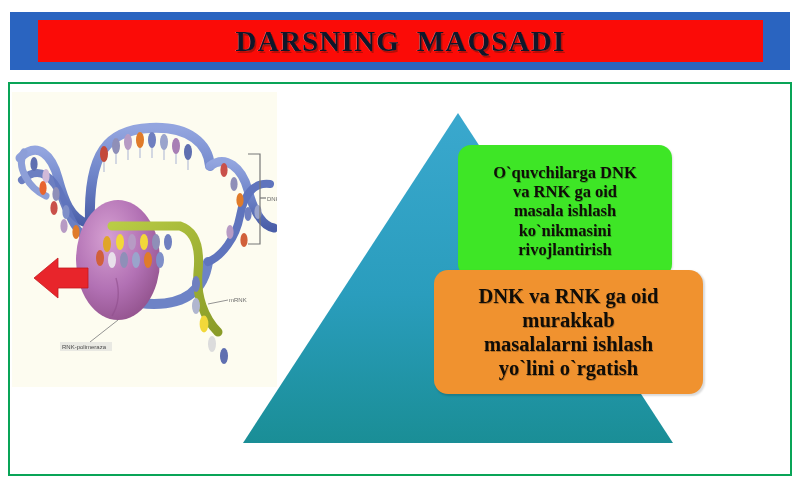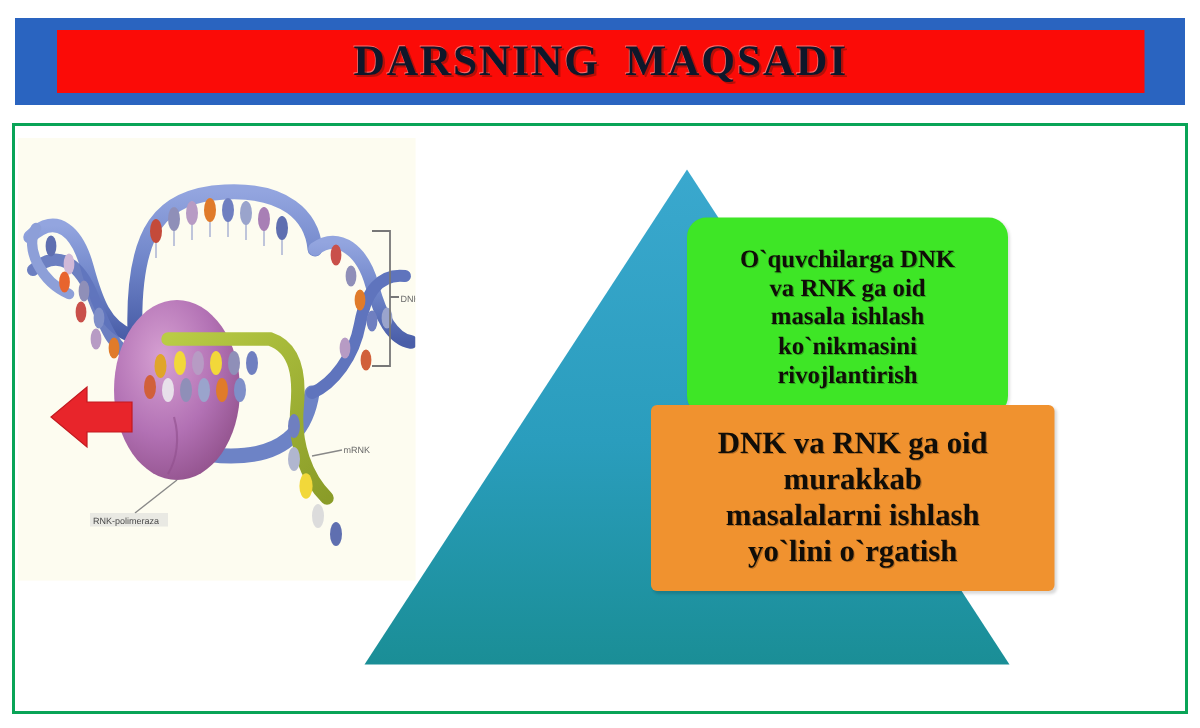--- a/index.html
+++ b/index.html
@@ -121,21 +121,21 @@
     line-height: 1.17;
     padding: 2px 6px;
     box-shadow: 1px 1px 2px rgba(0,0,0,0.12);
   }
   #orange-box {
     left: 434px;
     top: 270px;
     width: 269px;
     height: 124px;
     background: #f0922f;
-    border-radius: 4px;
+    border-radius: 14px;
     font-size: 20.5px;
     line-height: 1.18;
     padding: 2px 6px;
     box-shadow: 1.5px 1.5px 2px rgba(0,0,0,0.15);
   }
   .callout span {
     display: block;
     width: 100%;
     white-space: pre-line;
     text-shadow: 0.7px 0.7px 0 rgba(0,0,0,0.25);

